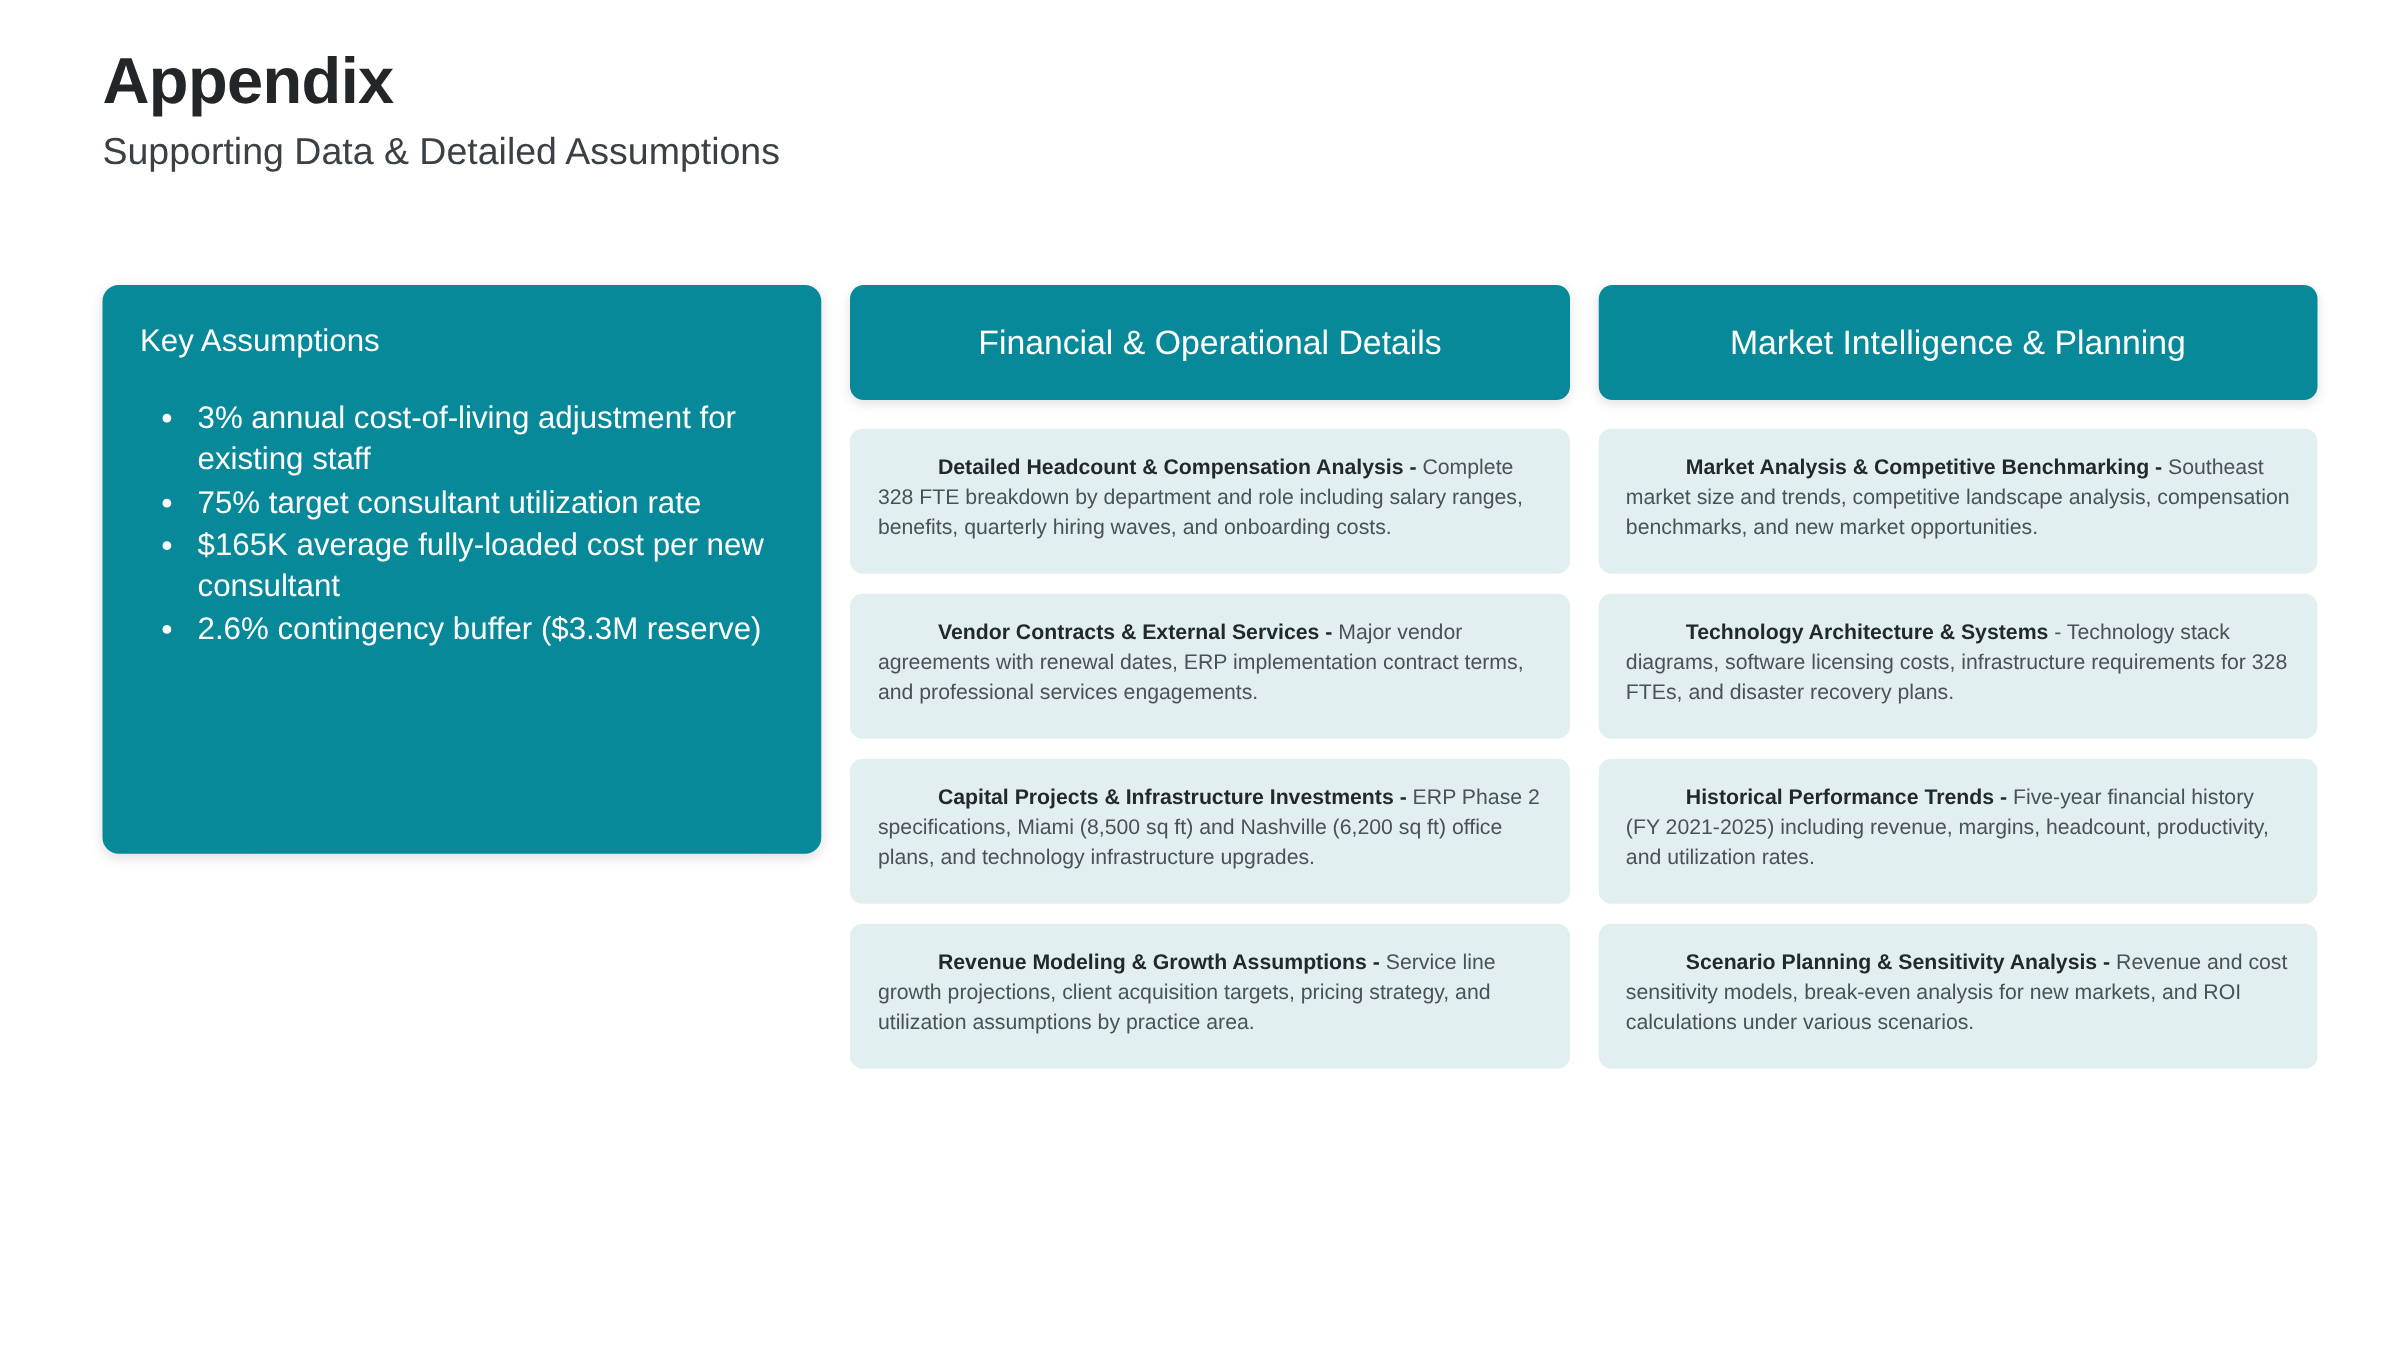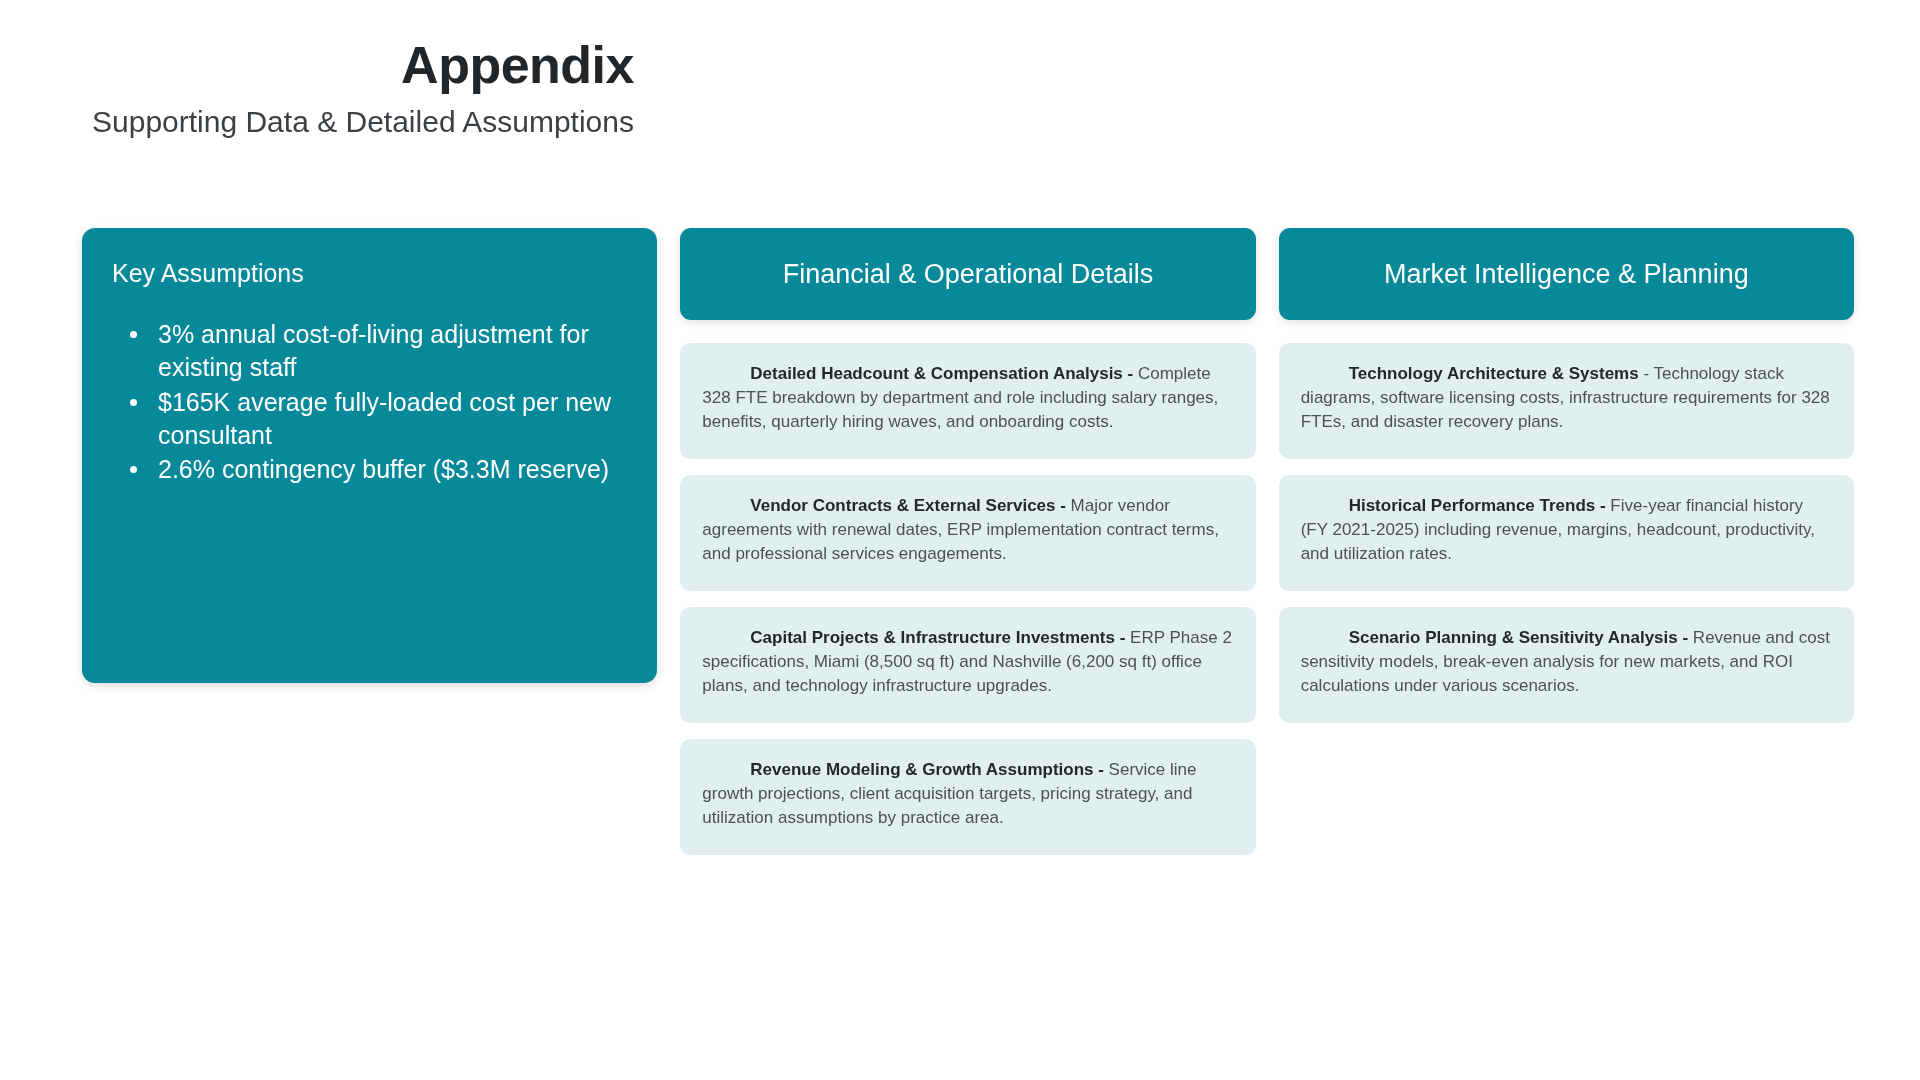--- a/index.html
+++ b/index.html
@@ -6,21 +6,21 @@
   body{
     width:1920px;height:1080px;
     background:#ffffff;
     font-family:"Liberation Sans","DejaVu Sans",sans-serif;
     overflow:hidden;
     position:relative;
   }
   .slide{position:absolute;inset:0;}
 
   
-  .header{position:absolute;left:92px;top:38px;text-align:right;}
+  .header{position:absolute;left:82px;top:38px;}
   .title{
     font-size:52px;font-weight:700;color:#232629;letter-spacing:-0.5px;
     line-height:1.05;margin:0;
   }
   .subtitle{
     font-size:30px;font-weight:400;color:#3b4045;margin:12px 0 0 0;
     line-height:1.1;
   }
 
   
@@ -112,20 +112,24 @@
     <div class="col">
       <div class="key-panel">
         <div class="key-panel-title">Key Assumptions</div>
         <ul class="key-list">
           <li>
             <span class="bullet"></span>
             <span>3% annual cost-of-living adjustment for existing staff</span>
           </li>
           <li>
             <span class="bullet"></span>
+            <span>75% target consultant utilization rate</span>
+          </li>
+          <li>
+            <span class="bullet"></span>
             <span>$165K average fully-loaded cost per new consultant</span>
           </li>
           <li>
             <span class="bullet"></span>
             <span>2.6% contingency buffer ($3.3M reserve)</span>
           </li>
         </ul>
       </div>
     </div>
 
@@ -157,20 +161,25 @@
           <span class="lead">Revenue Modeling &amp; Growth Assumptions -</span><span> Service line growth projections, client acquisition targets, pricing strategy, and utilization assumptions by practice area.</span>
         </p>
       </div>
     </div>
 
     <div class="col">
       <div class="col-header">
         <div class="col-header-label">Market Intelligence &amp; Planning</div>
       </div>
 
+      <div class="card">
+        <p>
+          <span class="lead">Market Analysis &amp; Competitive Benchmarking -</span><span> Southeast market size and trends, competitive landscape analysis, compensation benchmarks, and new market opportunities.</span>
+        </p>
+      </div>
 
       <div class="card">
         <p>
           <span class="lead">Technology Architecture &amp; Systems</span><span> - Technology stack diagrams, software licensing costs, infrastructure requirements for 328 FTEs, and disaster recovery plans.</span>
         </p>
       </div>
 
       <div class="card">
         <p>
           <span class="lead">Historical Performance Trends -</span><span> Five-year financial history (FY 2021-2025) including revenue, margins, headcount, productivity, and utilization rates.</span>

